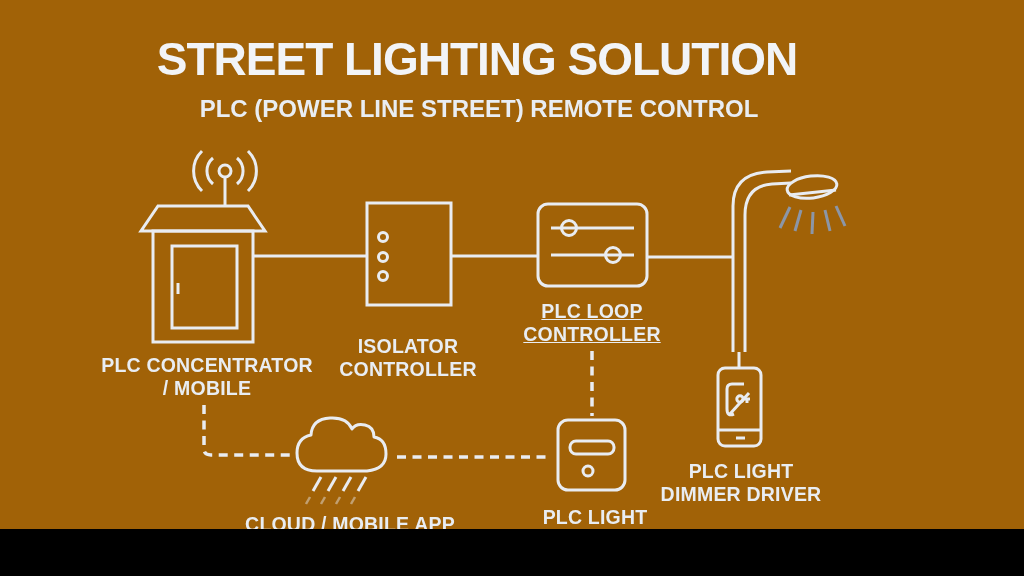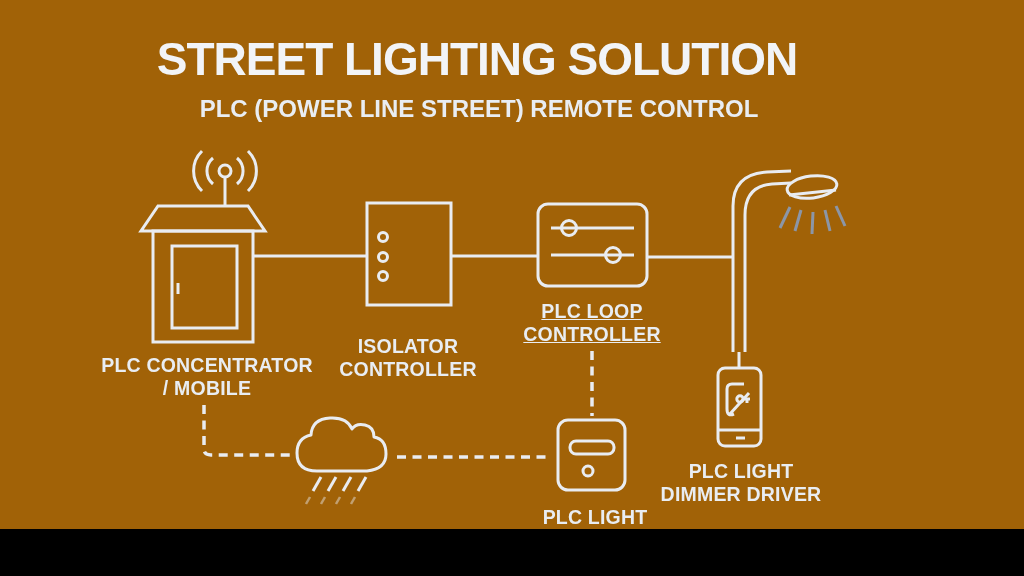--- a/index.html
+++ b/index.html
@@ -130,15 +130,16 @@
   </svg>
 
   <div class="node-label" style="left:207px;top:354px;">PLC CONCENTRATOR
 / MOBILE</div>
   <div class="node-label" style="left:408px;top:316px;margin-top:19px;">ISOLATOR
 CONTROLLER</div>
   <div class="node-label" style="left:592px;top:300px;text-decoration:underline;">PLC LOOP
 CONTROLLER</div>
   <div class="node-label" style="left:741px;top:460px;">PLC LIGHT
 DIMMER DRIVER</div>
+  <div class="node-label" style="left:350px;top:513px;">CLOUD / MOBILE APP</div>
   <div class="node-label" style="left:595px;top:506px;">PLC LIGHT</div>
 
 </div>
 
 </body></html>

